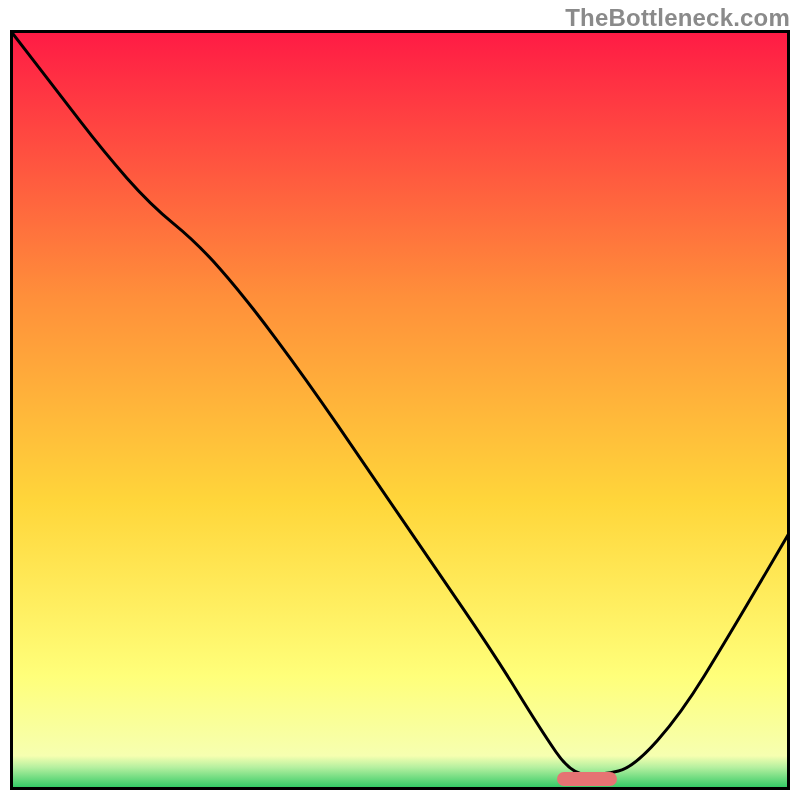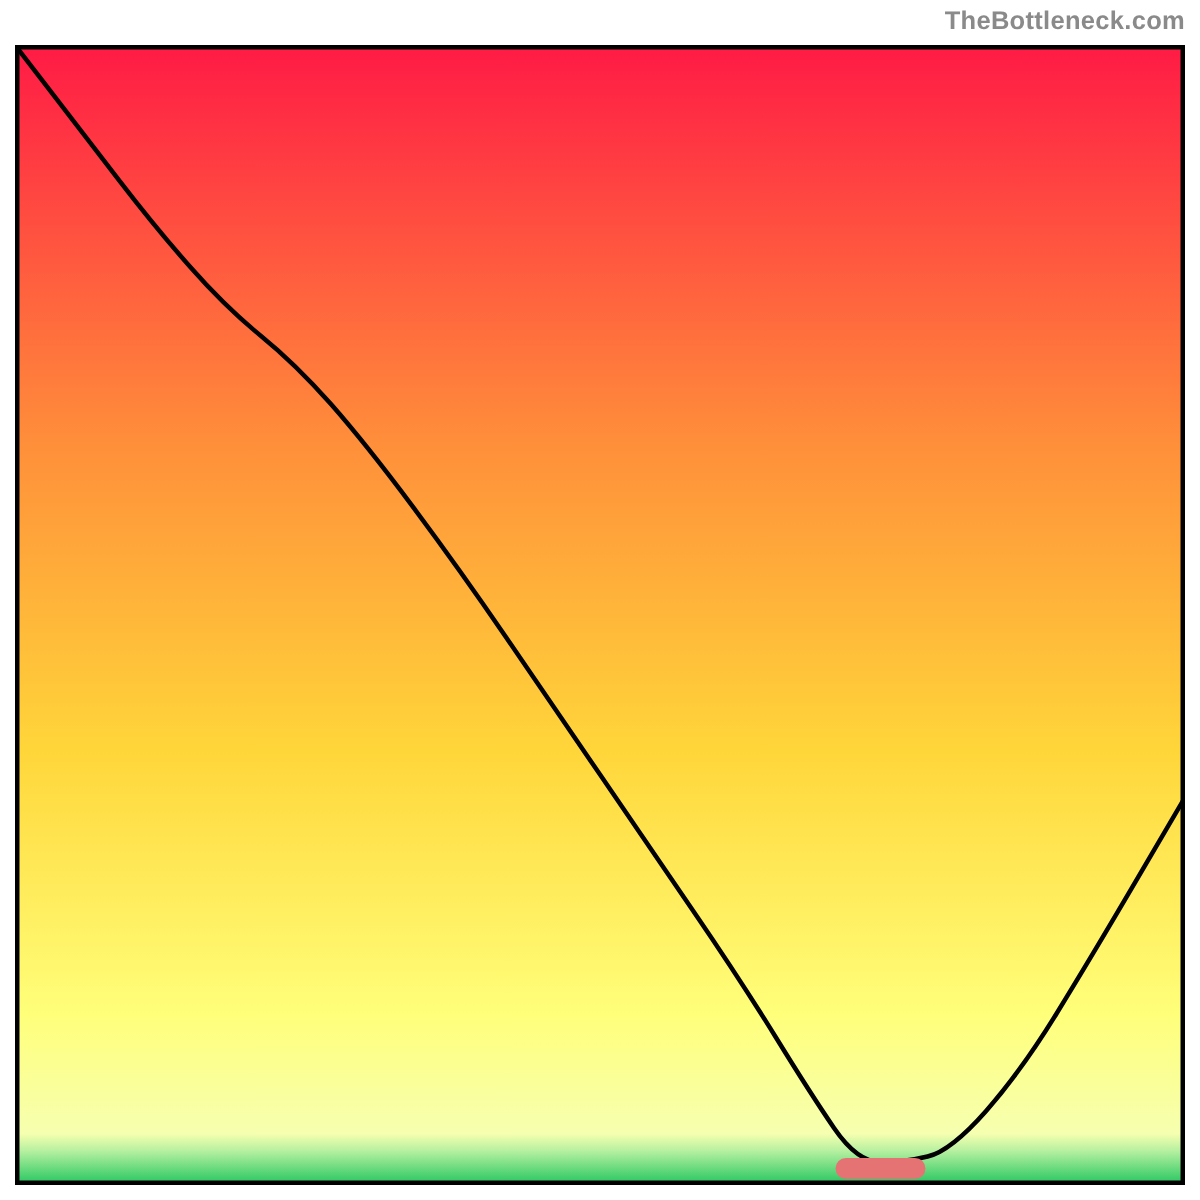--- a/index.html
+++ b/index.html
@@ -3,21 +3,21 @@
 <meta charset="utf-8">
 <style>
   * { margin: 0; padding: 0; box-sizing: border-box; }
   html, body { width: 800px; height: 800px; background: #ffffff; overflow: hidden; }
   .stage { position: relative; width: 800px; height: 800px; }
   .watermark {
     position: absolute;
     top: 4px;
     right: 10px;
     font-family: Arial, Helvetica, sans-serif;
-    font-size: 17px;
+    font-size: 24px;
     font-weight: 600;
     color: #8a8a8a;
     letter-spacing: 0.2px;
     user-select: none;
   }
   .plot {
     position: absolute;
     left: 10px;
     top: 30px;
     width: 780px;

